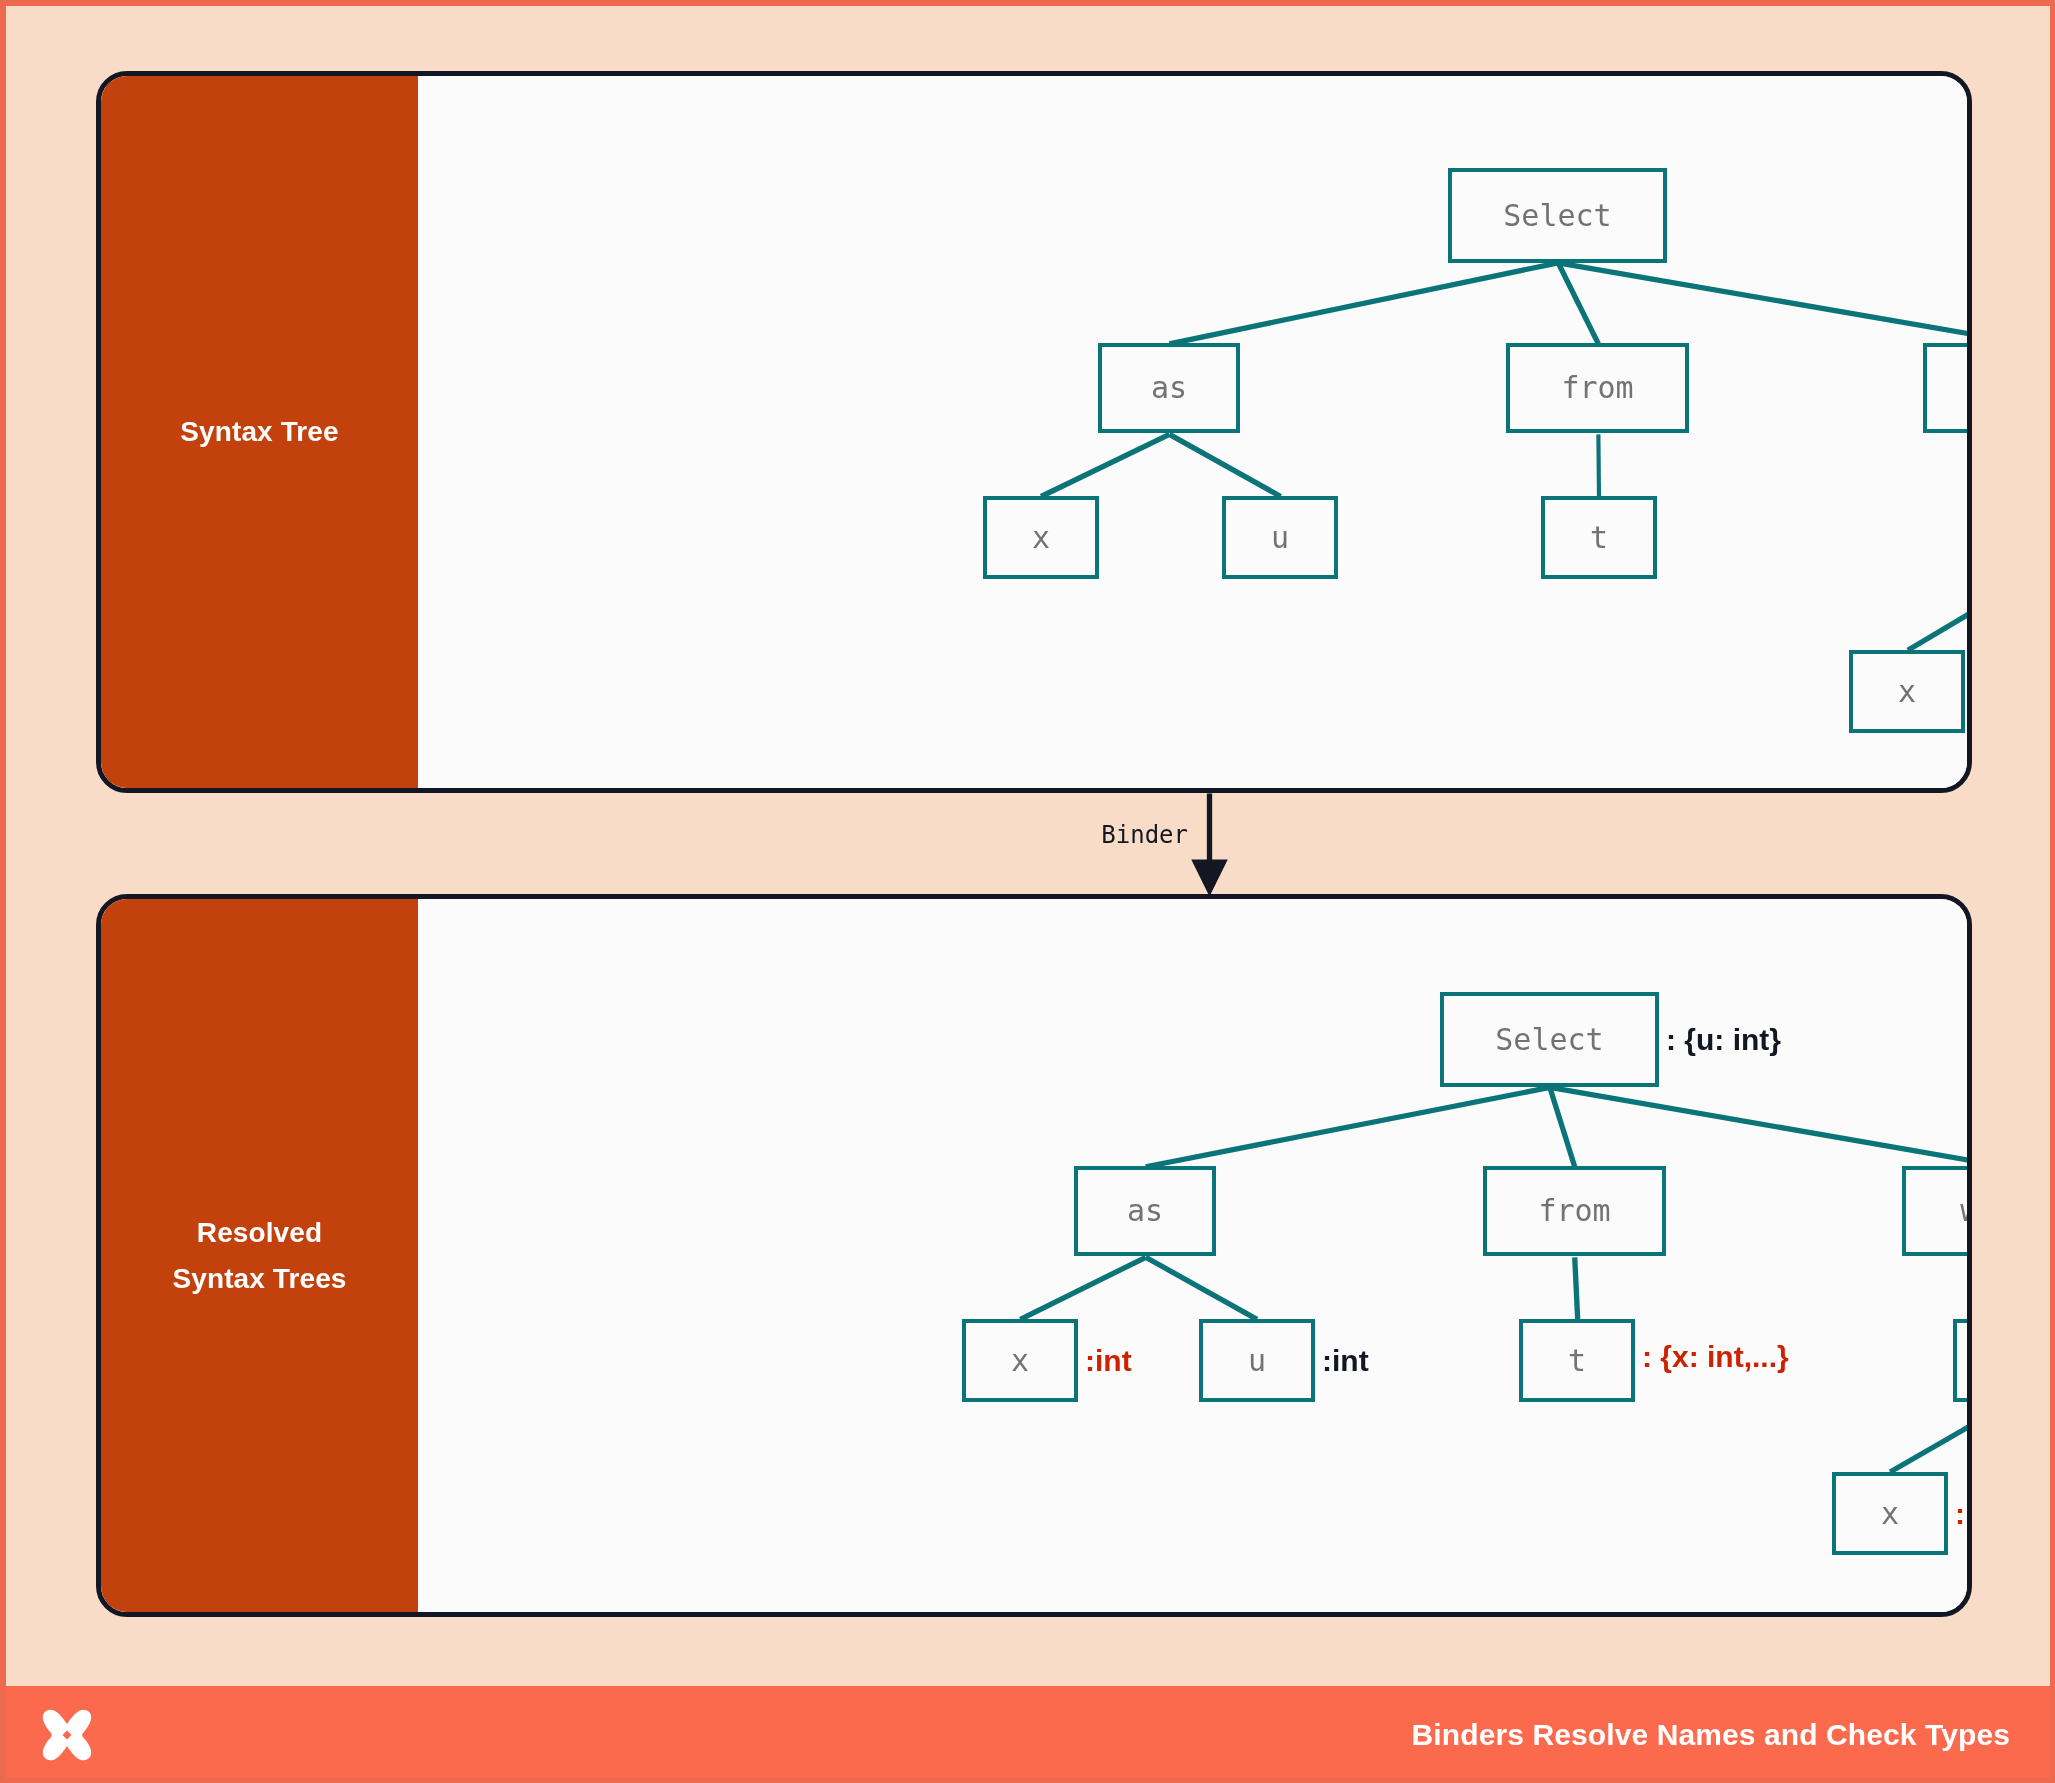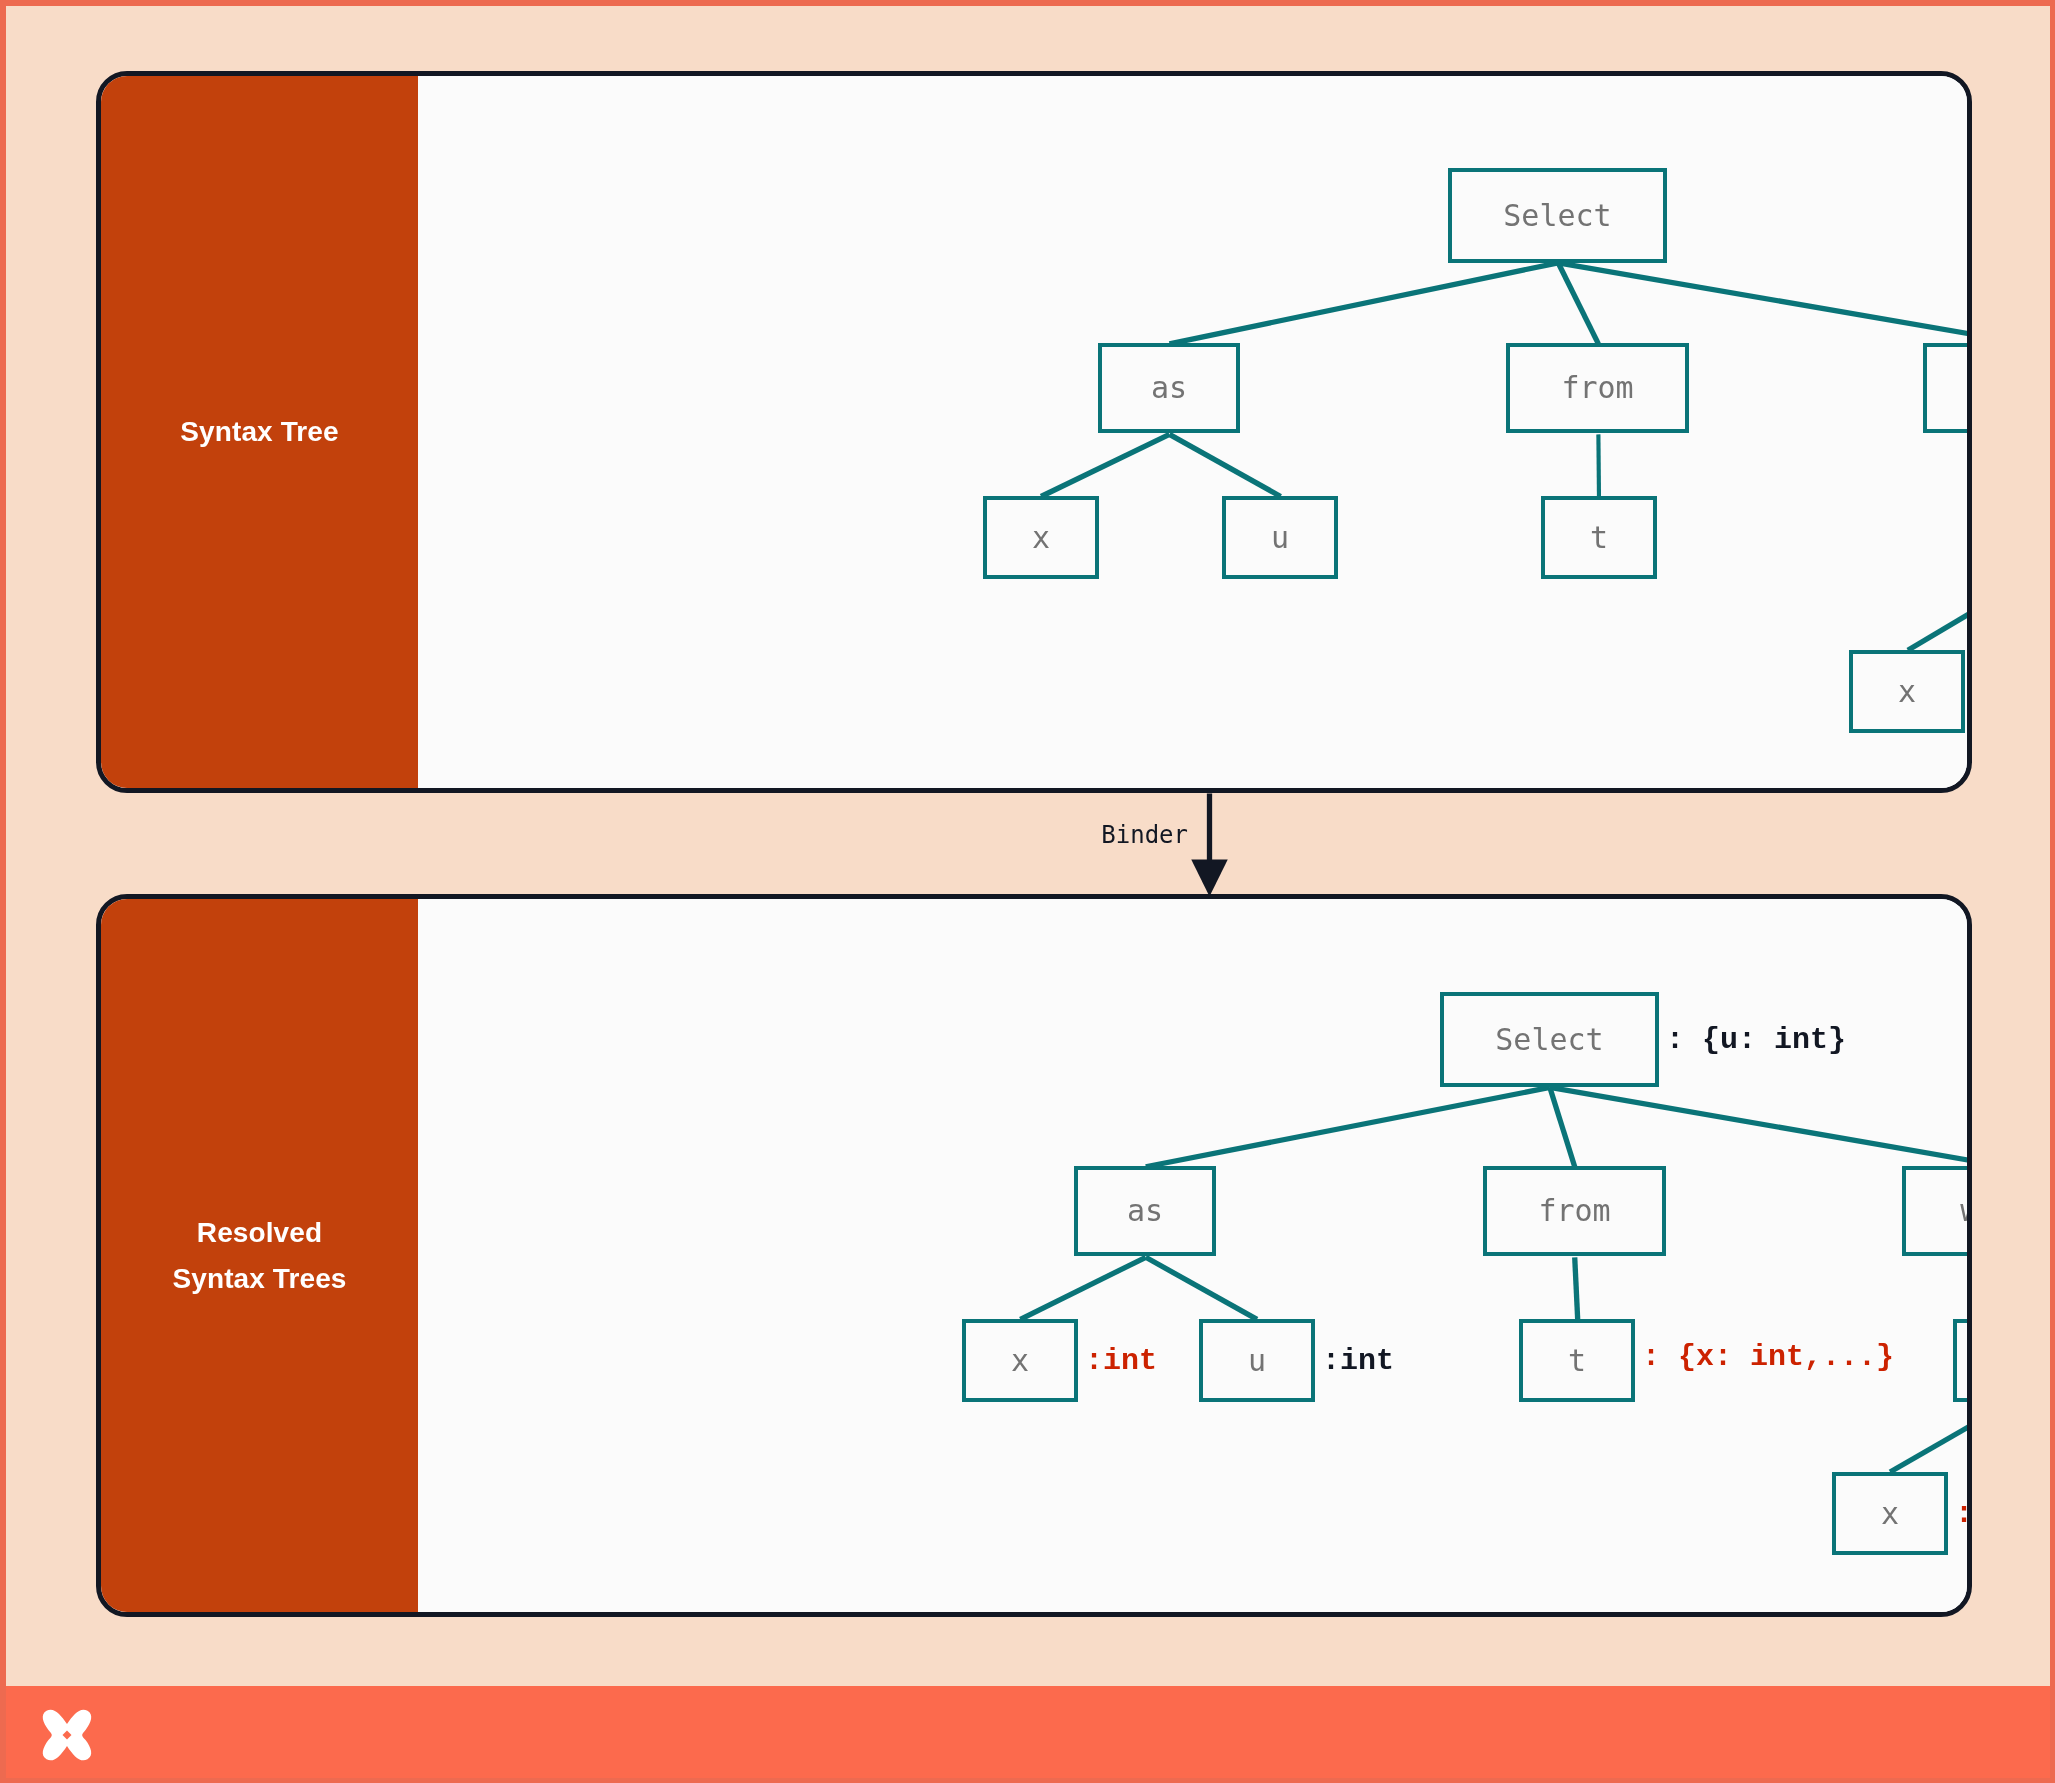--- a/index.html
+++ b/index.html
@@ -73,21 +73,21 @@
     align-items: center;
     justify-content: center;
     color: #737373;
     font-family: "DejaVu Sans Mono", monospace;
     font-size: 30px;
     line-height: 1;
     white-space: pre;
   }
   .annot {
     position: absolute;
-    font-family: Liberation Mono, monospace;
+    font-family: Liberation Sans, sans-serif;
     font-size: 30px;
     font-weight: bold;
     line-height: 1;
     white-space: pre;
     display: flex;
     align-items: center;
   }
   .annot.red  { color: #cc2200; }
   .annot.dark { color: #121723; }
 
@@ -215,16 +215,17 @@
   </div>
 
   <div id="footer">
     <svg id="footer-logo" viewBox="0 0 100 100">
       <path d="M18,12 C30,6 40,18 50,33 C60,18 70,6 82,12 C92,18 88,30 79,42
                C72,50 72,50 79,58 C88,70 92,82 82,88 C70,94 60,82 50,67
                C40,82 30,94 18,88 C8,82 12,70 21,58 C28,50 28,50 21,42
                C12,30 8,18 18,12 Z" fill="#ffffff"></path>
       <polygon points="50,43 57,50 50,57 43,50" fill="#fc6a4d"></polygon>
     </svg>
+    <div id="footer-title">Binders Resolve Names and Check Types</div>
   </div>
 
 </div>
 
 
 </body></html>

